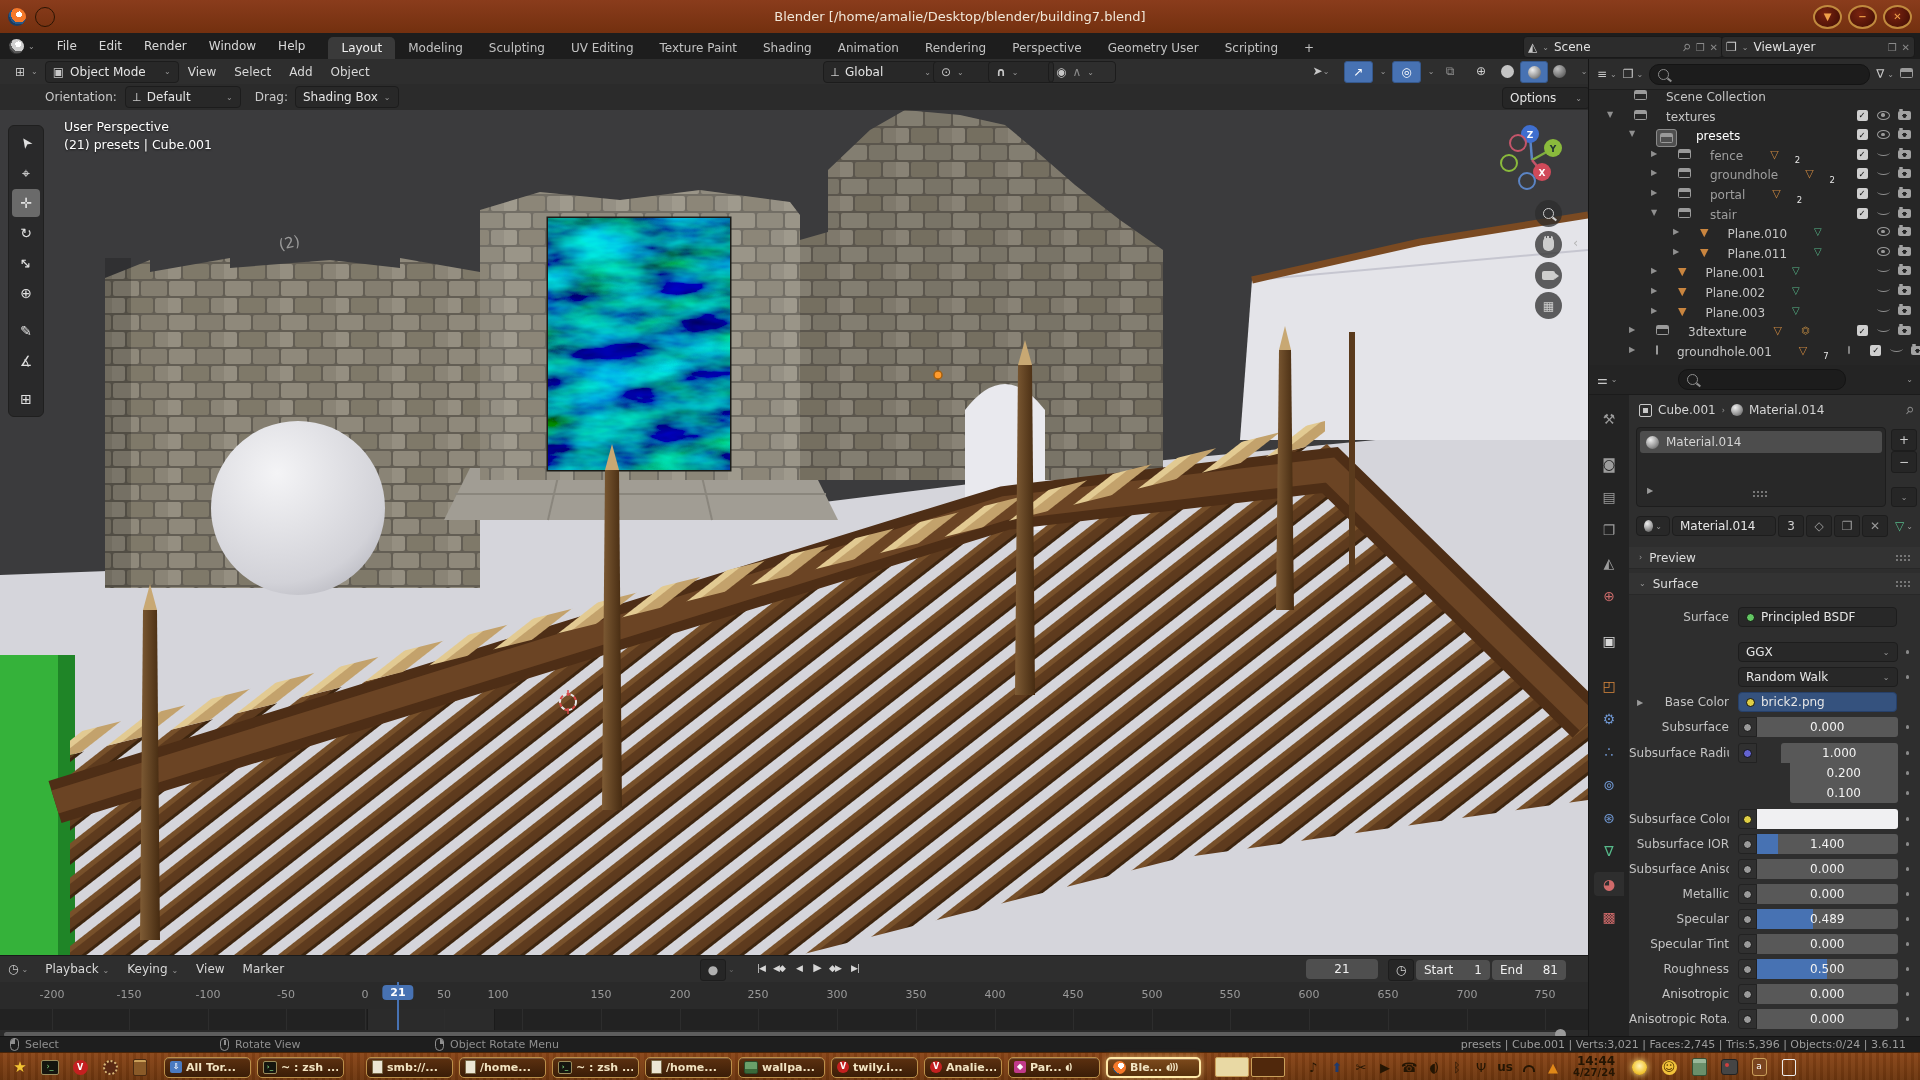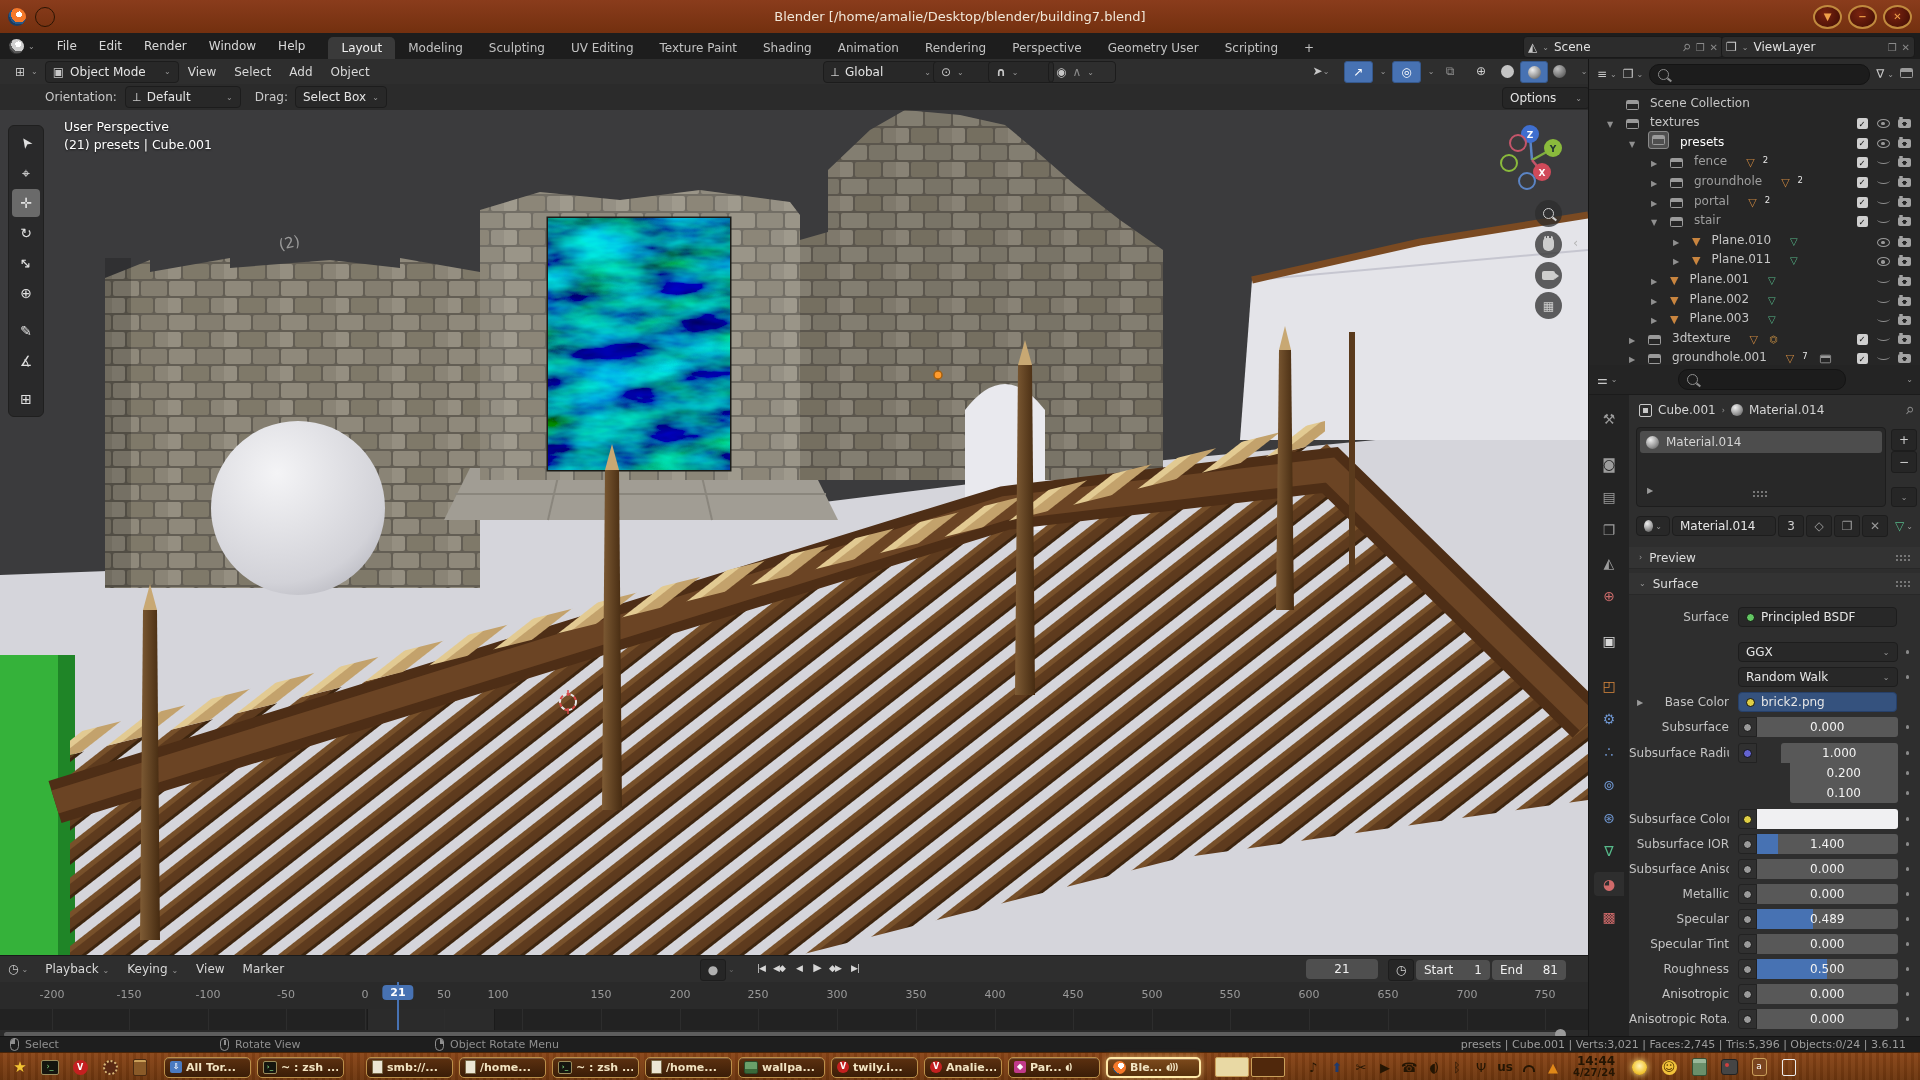--- a/index.html
+++ b/index.html
@@ -58,21 +58,21 @@
   .i-hand::before{content:"";position:absolute;left:1px;top:-2px;width:9px;height:4px;
       background:repeating-linear-gradient(90deg,#cdcdcd 0 2px,rgba(0,0,0,0) 2px 3.5px);border-radius:2px}
   .i-cam{width:13px;height:9px;background:#cdcdcd;border-radius:2px;position:relative}
   .i-cam::after{content:"";position:absolute;right:-4px;top:1.5px;border-left:4px solid #cdcdcd;border-top:3px solid transparent;border-bottom:3px solid transparent}
 
   
   #outliner{left:1588px;top:59px;width:332px;height:306px;background:#262626;border-left:1px solid #161616;border-bottom:1px solid #161616}
   #ol-header{height:30px;display:flex;align-items:center;background:#2c2c2c;border-bottom:1px solid #1d1d1d;padding:0 8px;gap:6px}
   .searchbox{height:19px;background:#1c1c1c;border:1px solid #141414;border-radius:10px;display:flex;align-items:center;padding:0 8px;gap:6px;flex:1}
   .i-mag.dim{border-color:#8c8c8c}.i-mag.dim::after{background:#8c8c8c}
-  .ol-row{height:19.6px;display:flex;align-items:flex-end;gap:11px;padding-right:10px}
+  .ol-row{height:19.6px;display:flex;align-items:flex-start;gap:19px;padding-right:10px}
   .ol-arrow{width:10px;font-size:8px;color:#909090;text-align:center;flex:0 0 10px}
   .ol-label{color:#c6c6c6;white-space:nowrap}
   .ol-label.dim{color:#9f9f9f}
   .ol-label.sel{color:#fff}
   .ico-col{display:inline-block;width:13px;height:10px;border:1px solid #9a9a9a;border-radius:1.5px;box-sizing:border-box;
            background:linear-gradient(#9a9a9a 0 3px,transparent 3px)}
   .selbox{display:inline-flex;align-items:center;justify-content:center;width:19px;height:16px;background:#4f4f4f;border:1px solid #8a8a8a;border-radius:3px}
   .mesh-tri{color:#c9853f;font-size:11px;font-weight:bold;line-height:1}
   .mesh-data{color:#56b98a;font-size:10px;line-height:1}
   .badge{color:#e8e8e8;font-size:8.5px;margin-left:-3px;align-self:flex-end;padding-bottom:3px}
@@ -279,21 +279,21 @@
 
 <div id="vptool" class="abs">
   <span style="margin-left:45px;color:#c9c9c9">Orientation:</span>
   <span class="dd" style="width:100px;margin-left:8px">
     <span class="gicon">⟂</span>
     <span>Default</span>
     <span class="caret" style="margin-left:auto">⌄</span>
   </span>
   <span style="margin-left:14px;color:#c9c9c9">Drag:</span>
   <span class="dd" style="margin-left:7px">
-    <span>Select Box</span>
+    <span>Shading Box</span>
     <span class="caret">⌄</span>
   </span>
   <span class="dd abs" style="left:1502px;width:72px;top:3px;background:#262626">
     <span>Options</span>
     <span class="caret" style="margin-left:auto">⌄</span>
   </span>
 </div>
 
 <div id="viewport" class="abs">
   <svg width="1588" height="845" viewBox="0 0 1588 845">

